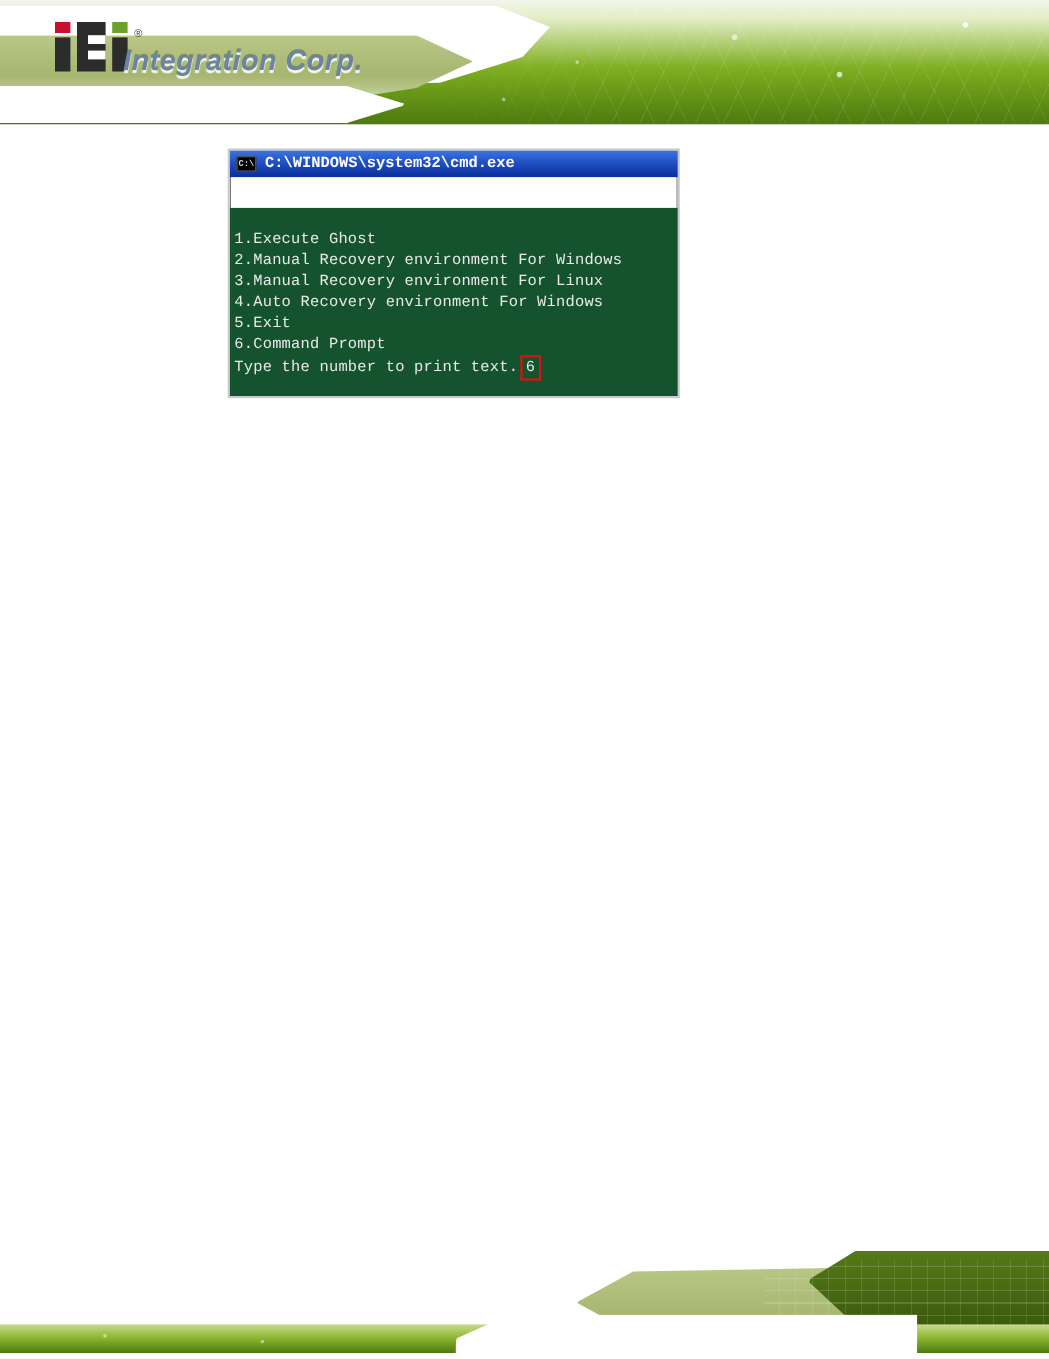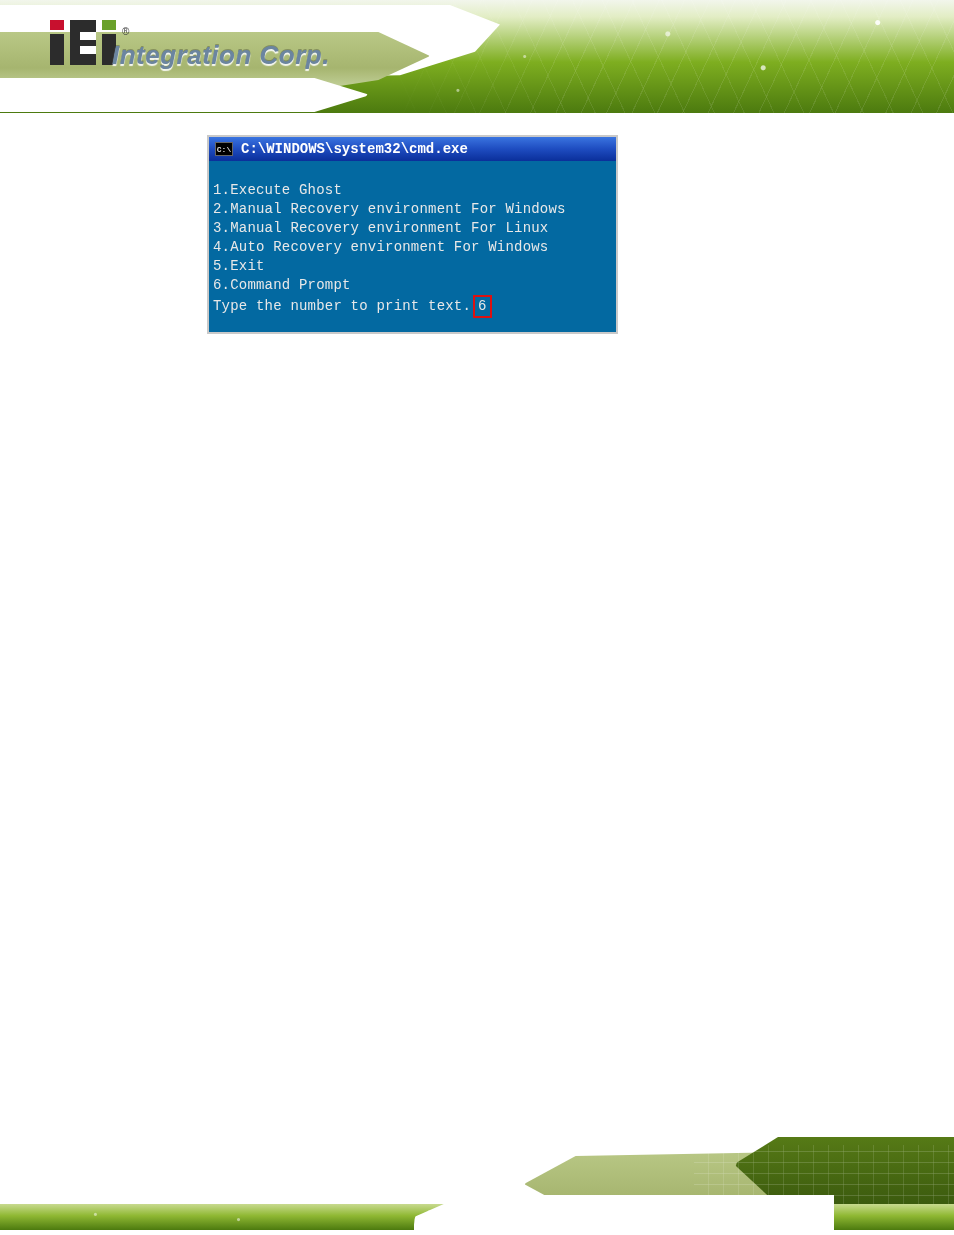--- a/index.html
+++ b/index.html
@@ -76,22 +76,22 @@
     height:24px; display:flex; align-items:center; gap:8px;
     padding:0 6px;
     background:linear-gradient(180deg,#3a74e0 0%,#1e4cc0 50%,#0a2f9a 100%);
     color:#fff; font-size:14px; font-weight:700;
   }
   .cmd-icon{
     width:18px;height:14px;background:#000;display:flex;align-items:center;justify-content:center;
     font-size:8px;color:#ddd;border:1px solid #666;
   }
   .cmd-body{
-    background:#0369a1;color:#e8e8e8;font-size:14px;line-height:19px;
-    padding:20px 4px 14px 4px; white-space:pre; letter-spacing:.2px;
+    background:#14532d;color:#e8e8e8;font-size:14px;line-height:19px;
+    padding:20px 4px 14px 4px; white-space:pre; letter-spacing:.2px;margin-top:28px;
   }
   .cmd-input-box{
     display:inline-block; border:2px solid #d11; padding:0 3px; margin-left:2px;
     color:#e8e8e8;
   }
 
   
   .banner-bot{
     position:absolute; bottom:0; left:0; width:954px; height:99px; overflow:hidden;
   }

